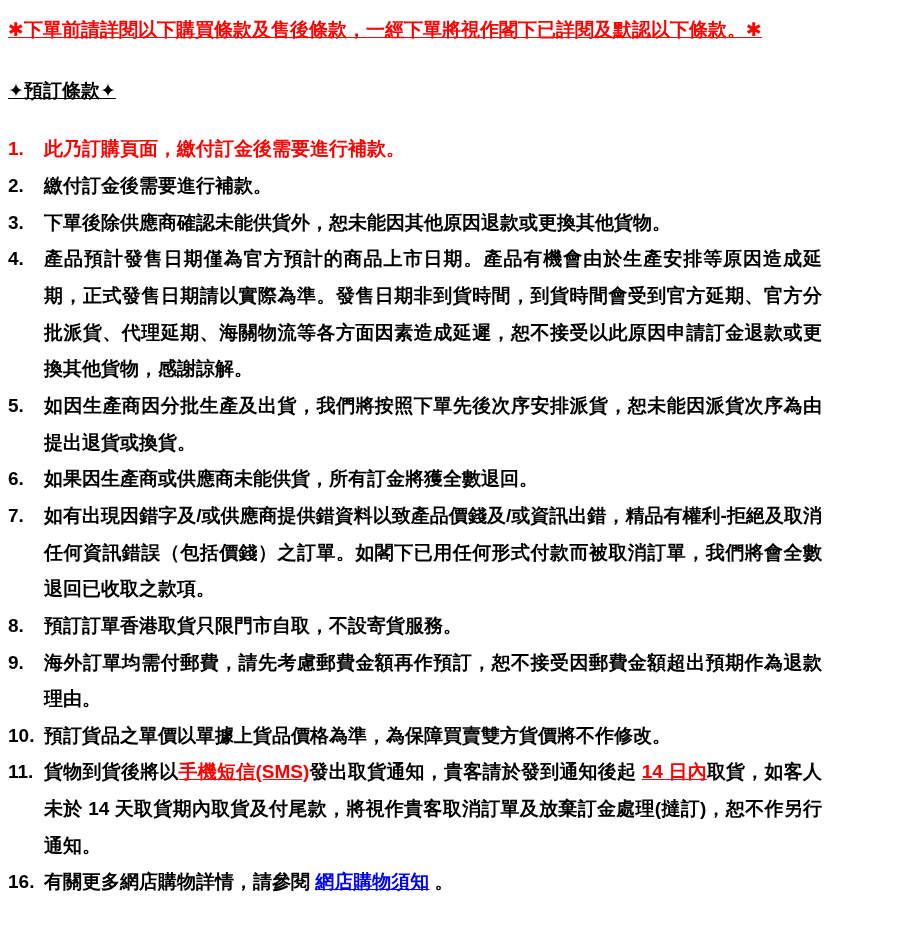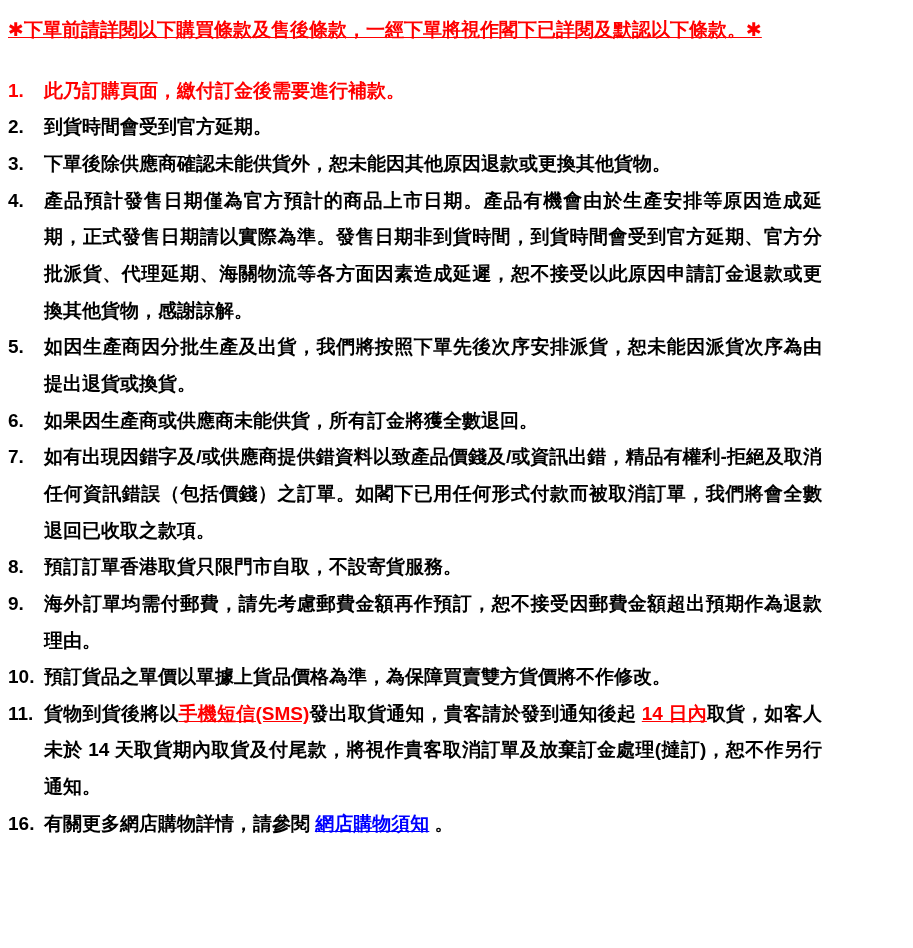--- a/index.html
+++ b/index.html
@@ -55,29 +55,30 @@
     cursor:pointer;
     font-weight:700;
   }
 </style>
 </head>
 <body>
 
 <div class="page">
   <div class="notice">✱下單前請詳閱以下購買條款及售後條款，一經下單將視作閣下已詳閱及默認以下條款。✱</div>
 
+  <div class="section-title">✦預訂條款✦</div>
 
   <div class="terms-list">
       <div class="term-item red">
         <span class="term-num">1.</span>
         <div class="term-text"><span>此乃訂購頁面，繳付訂金後需要進行補款。</span></div>
       </div>
       <div class="term-item">
         <span class="term-num">2.</span>
-        <div class="term-text"><span>到貨時間會受到官方延期。</span></div>
+        <div class="term-text"><span>繳付訂金後需要進行補款。</span></div>
       </div>
       <div class="term-item">
         <span class="term-num">3.</span>
         <div class="term-text"><span>下單後除供應商確認未能供貨外，恕未能因其他原因退款或更換其他貨物。</span></div>
       </div>
       <div class="term-item">
         <span class="term-num">4.</span>
         <div class="term-text"><span>產品預計發售日期僅為官方預計的商品上市日期。產品有機會由於生產安排等原因造成延期，正式發售日期請以實際為準。發售日期非到貨時間，到貨時間會受到官方延期、官方分批派貨、代理延期、海關物流等各方面因素造成延遲，恕不接受以此原因申請訂金退款或更換其他貨物，感謝諒解。</span></div>
       </div>
       <div class="term-item">

